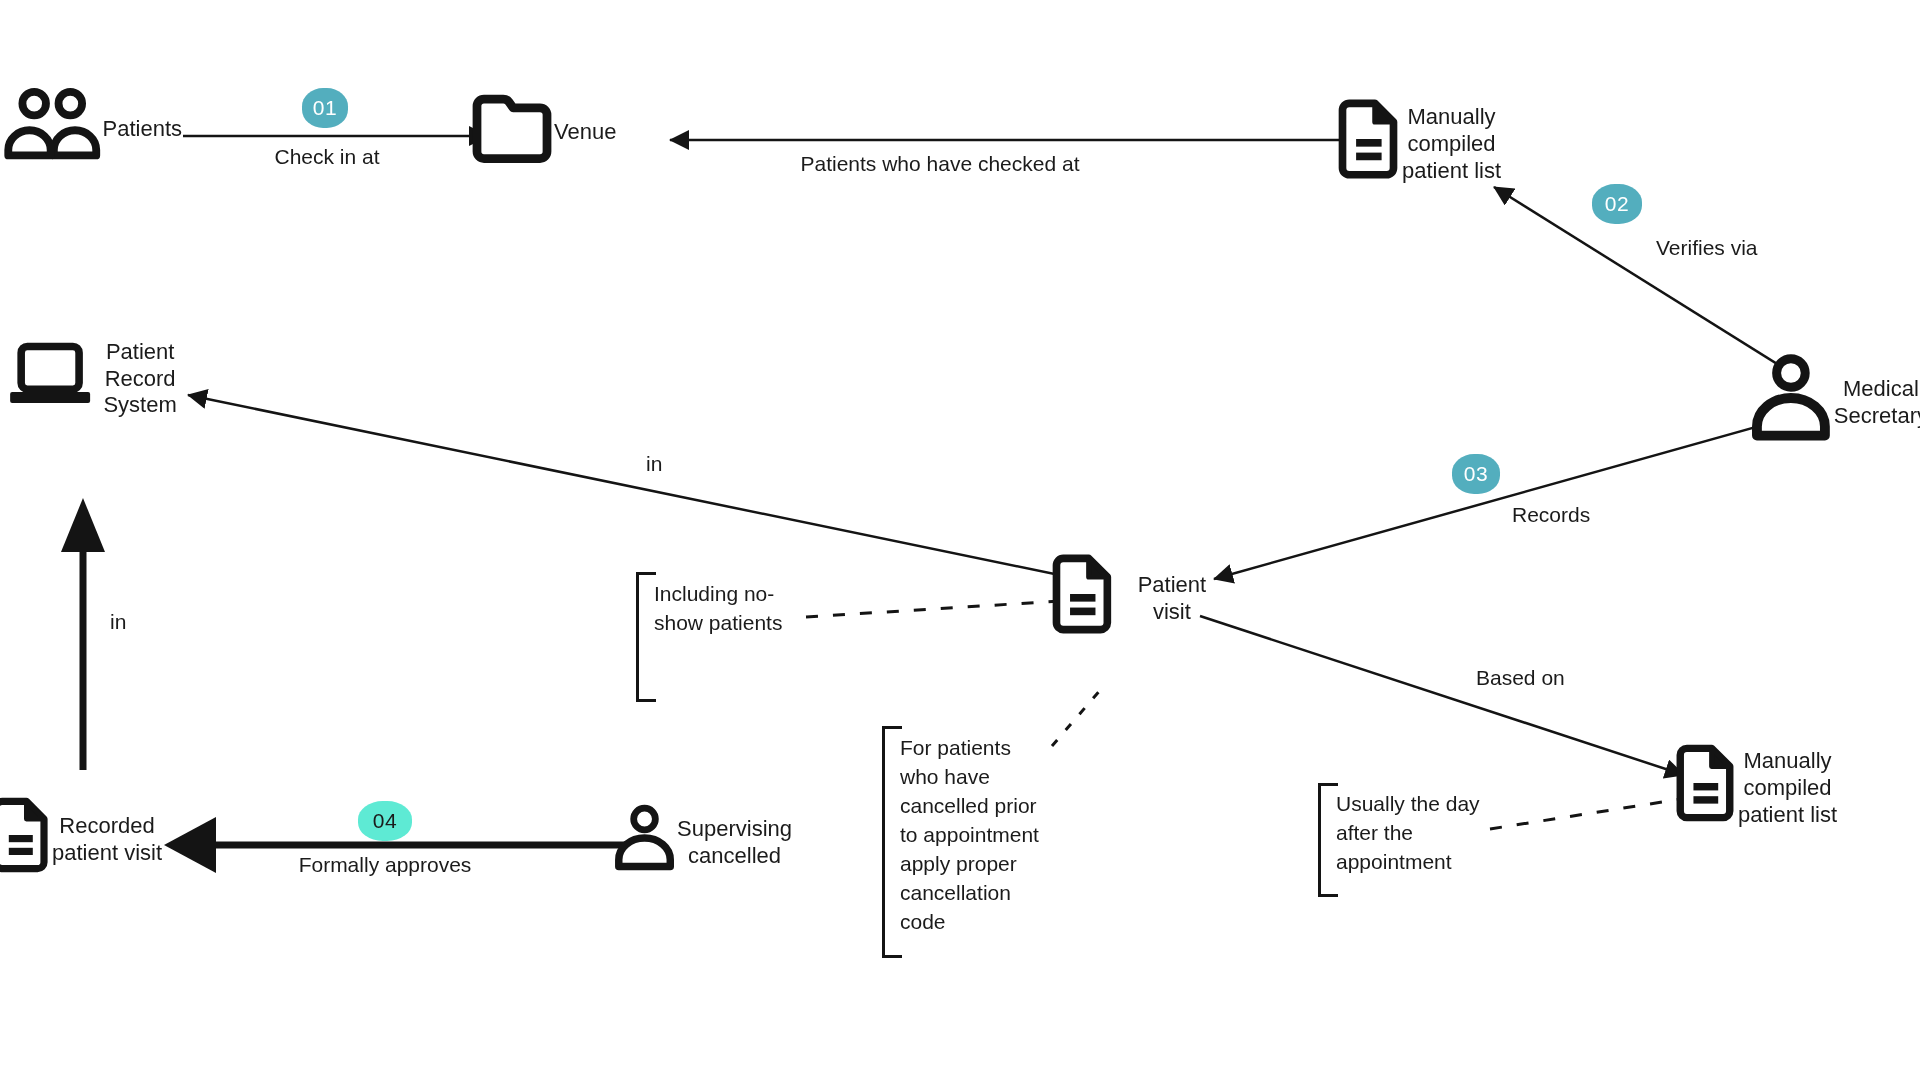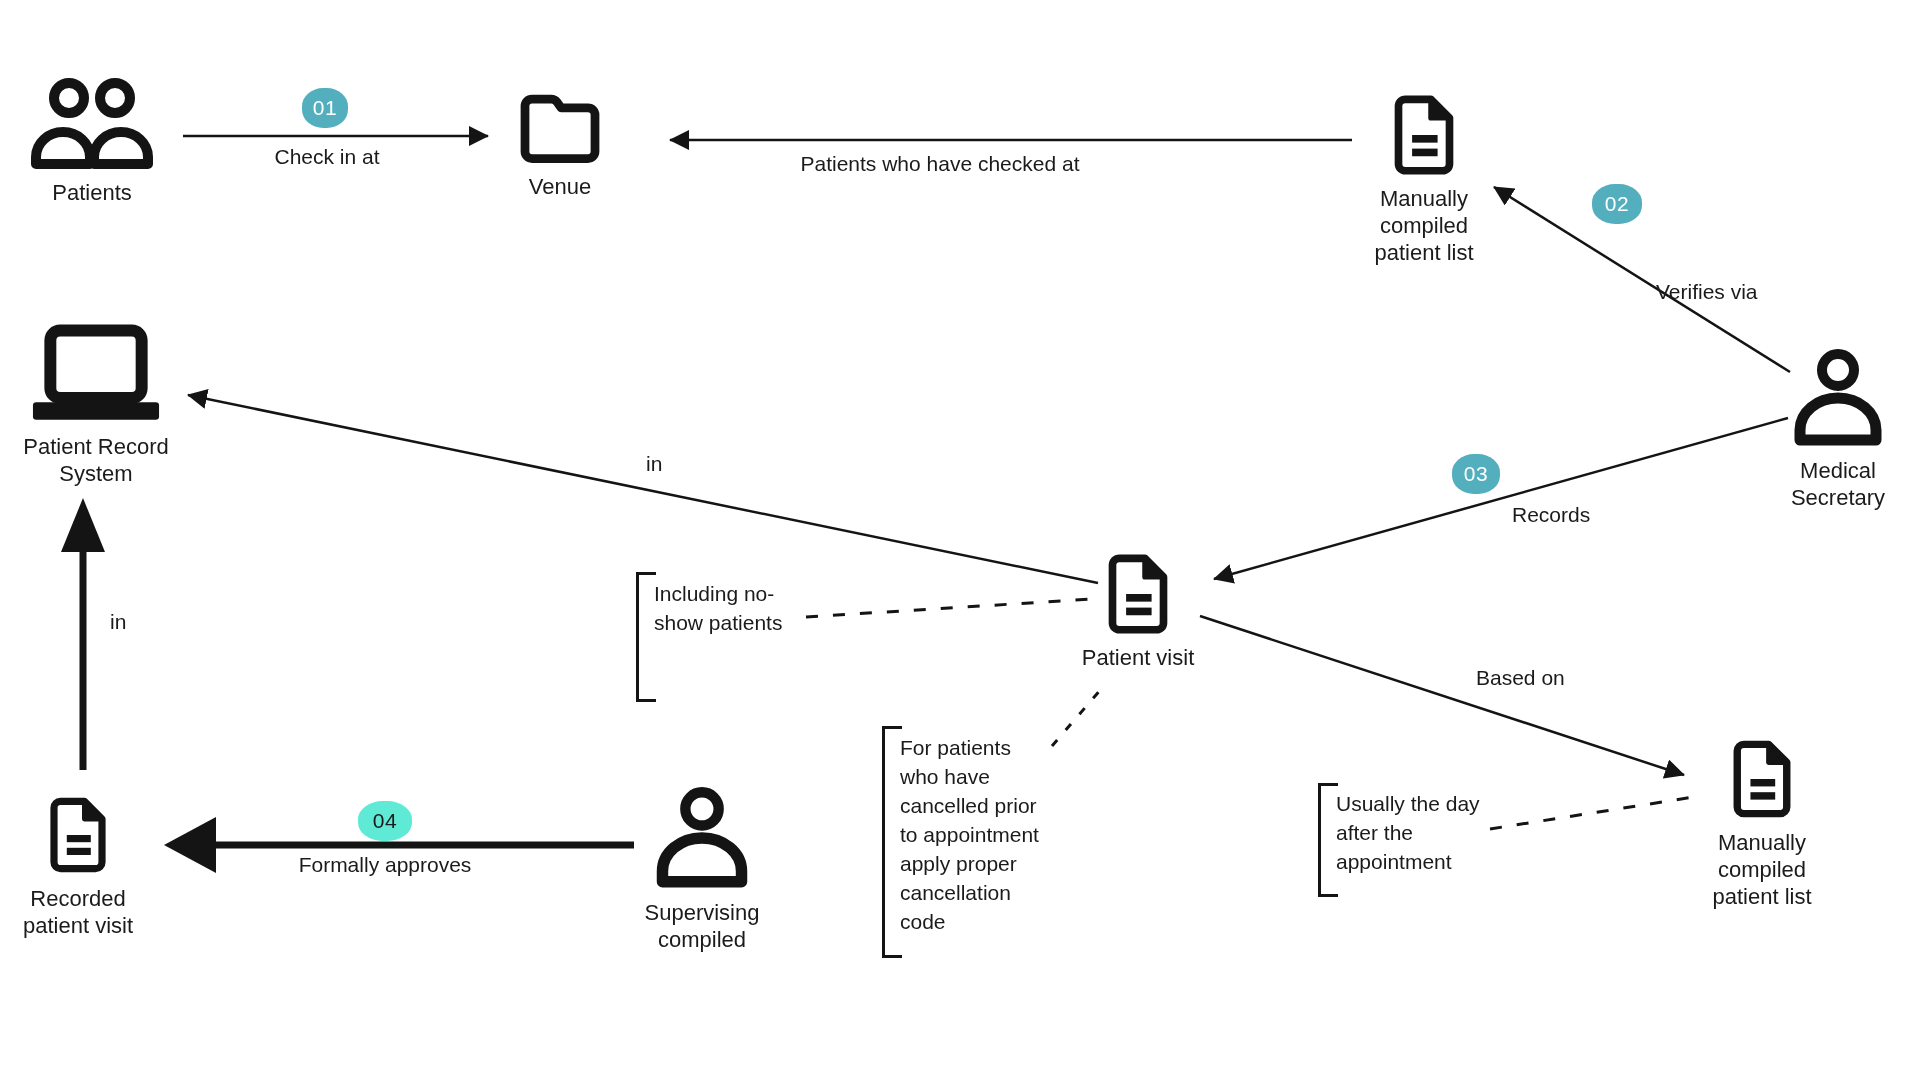--- a/index.html
+++ b/index.html
@@ -1,21 +1,21 @@
 <!DOCTYPE html>
 <html><head>
 <meta charset="utf-8">
 <style>
   html,body { margin:0; padding:0; background:#ffffff; }
   .canvas {
     position:relative; width:1920px; height:1080px; background:#ffffff;
     font-family:"Liberation Sans", sans-serif; color:#1b1b1b; overflow:hidden;
   }
   svg.edges { position:absolute; left:0; top:0; width:1920px; height:1080px; }
-  .node { position:absolute; display:flex; flex-direction:column; align-items:center; width:180px; }
+  .node { position:absolute; display:flex; flex-direction:row; align-items:center; width:180px; }
   .node-label {
     margin-top:10px; font-size:22px; line-height:1.22; text-align:center;
     white-space:pre-line; color:#1b1b1b;
   }
   .edge-label { position:absolute; font-size:21px; color:#1b1b1b; }
   .edge-label.center { text-align:center; }
   .badge {
     position:absolute; display:flex; align-items:center; justify-content:center;
     border-radius:46%; font-size:21px; letter-spacing:0.5px;
   }
@@ -138,21 +138,21 @@
     <div class="node-label">Recorded
 patient visit</div>
   </div>
 
   <div class="node" style="left:612px; top:786px;">
     <svg class="icon" width="100" height="104" viewBox="0 0 48 50">
       <circle cx="24" cy="11" r="8" fill="#ffffff" stroke="#141414" stroke-width="5"></circle>
       <path d="M5 46 V41 A19 16 0 0 1 43 41 V46 Z" fill="#ffffff" stroke="#141414" stroke-width="5.5" stroke-linejoin="round"></path>
     </svg>
     <div class="node-label">Supervising
-compiled</div>
+cancelled</div>
   </div>
 
   <div class="node" style="left:1672px; top:738px;">
     <svg class="icon" width="66" height="82" viewBox="0 0 40 48">
       <path d="M9 3 H24 L35 14 V41 A4 4 0 0 1 31 45 H9 A4 4 0 0 1 5 41 V7 A4 4 0 0 1 9 3 Z" fill="#ffffff" stroke="#141414" stroke-width="4.5" stroke-linejoin="round"></path>
       <path d="M24 3 V14 H35 Z" fill="#141414" stroke="#141414" stroke-width="3" stroke-linejoin="round"></path>
       <rect x="13" y="24" width="15" height="4.5" fill="#141414"></rect>
       <rect x="13" y="32" width="15" height="4.5" fill="#141414"></rect>
     </svg>
     <div class="node-label">Manually
@@ -160,21 +160,21 @@
 patient list</div>
   </div>
 
   <div class="badge teal" style="left:302px;  top:88px;  width:46px; height:40px;">01</div>
   <div class="badge teal" style="left:1592px; top:184px; width:50px; height:40px;">02</div>
   <div class="badge teal" style="left:1452px; top:454px; width:48px; height:40px;">03</div>
   <div class="badge orange" style="left:358px;  top:801px; width:54px; height:40px;">04</div>
 
   <div class="edge-label center" style="left:252px;  top:145px; width:150px;">Check in at</div>
   <div class="edge-label center" style="left:790px;  top:152px; width:300px;">Patients who have checked at</div>
-  <div class="edge-label" style="left:1656px; top:236px;margin-top:44px;">Verifies via</div>
+  <div class="edge-label" style="left:1656px; top:236px;">Verifies via</div>
   <div class="edge-label" style="left:1512px; top:503px;">Records</div>
   <div class="edge-label" style="left:646px;  top:452px;">in</div>
   <div class="edge-label" style="left:110px;  top:610px;">in</div>
   <div class="edge-label center" style="left:285px;  top:853px; width:200px;">Formally approves</div>
   <div class="edge-label" style="left:1476px; top:666px;">Based on</div>
 
   <div class="bracket" style="left:636px;  top:572px; height:124px;"></div>
   <div class="annotation" style="left:654px; top:580px; width:170px;">Including no-
 show patients</div>
 

